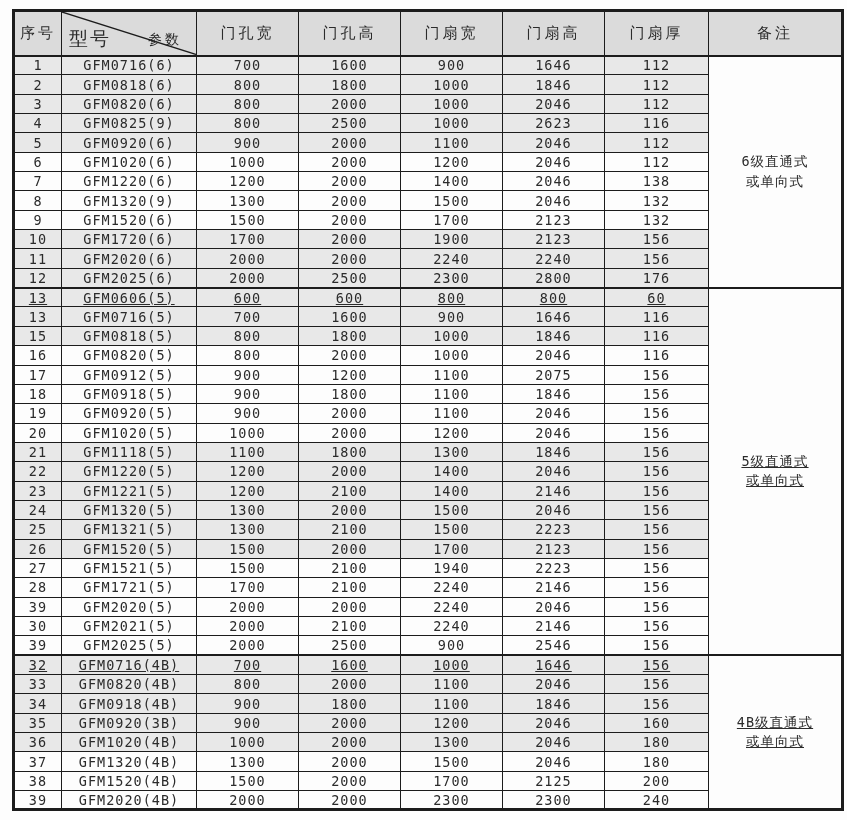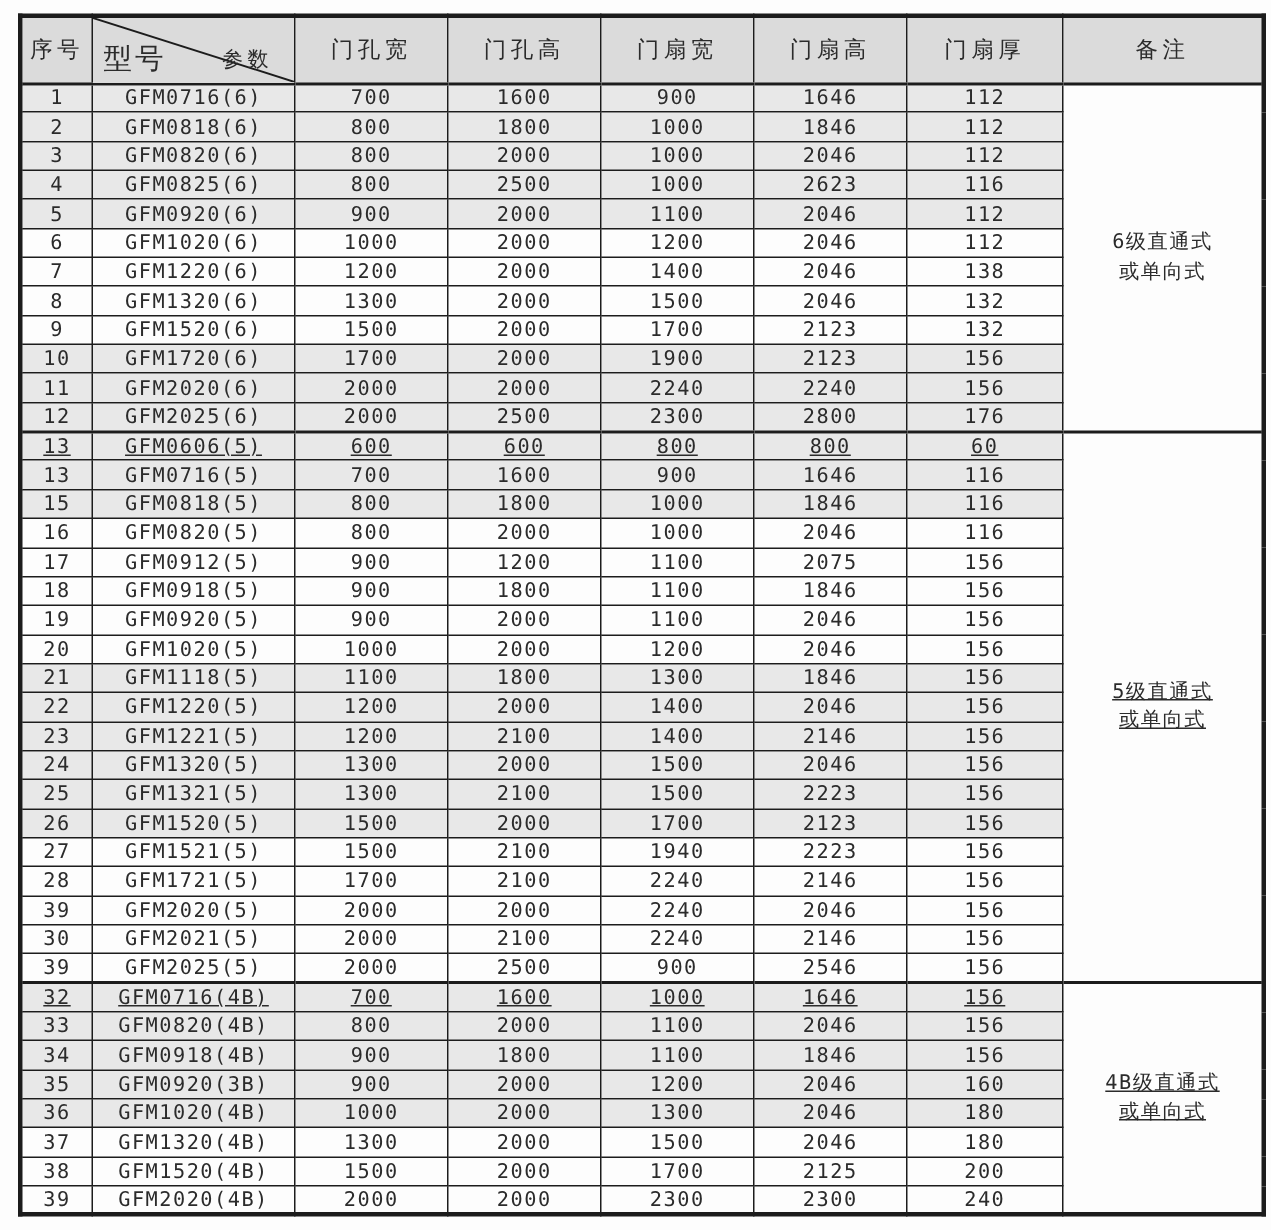--- a/index.html
+++ b/index.html
@@ -128,21 +128,21 @@
           <td>3</td>
           <td>GFM0820(6)</td>
           <td>800</td>
           <td>2000</td>
           <td>1000</td>
           <td>2046</td>
           <td>112</td>
         </tr>
         <tr class="shaded">
           <td>4</td>
-          <td>GFM0825(6)</td>
+          <td>GFM0825(9)</td>
           <td>800</td>
           <td>2500</td>
           <td>1000</td>
           <td>2623</td>
           <td>116</td>
         </tr>
         <tr class="shaded">
           <td>5</td>
           <td>GFM0920(6)</td>
           <td>900</td>
@@ -164,21 +164,21 @@
           <td>7</td>
           <td>GFM1220(6)</td>
           <td>1200</td>
           <td>2000</td>
           <td>1400</td>
           <td>2046</td>
           <td>138</td>
         </tr>
         <tr class="plain">
           <td>8</td>
-          <td>GFM1320(6)</td>
+          <td>GFM1320(9)</td>
           <td>1300</td>
           <td>2000</td>
           <td>1500</td>
           <td>2046</td>
           <td>132</td>
         </tr>
         <tr class="plain">
           <td>9</td>
           <td>GFM1520(6)</td>
           <td>1500</td>

